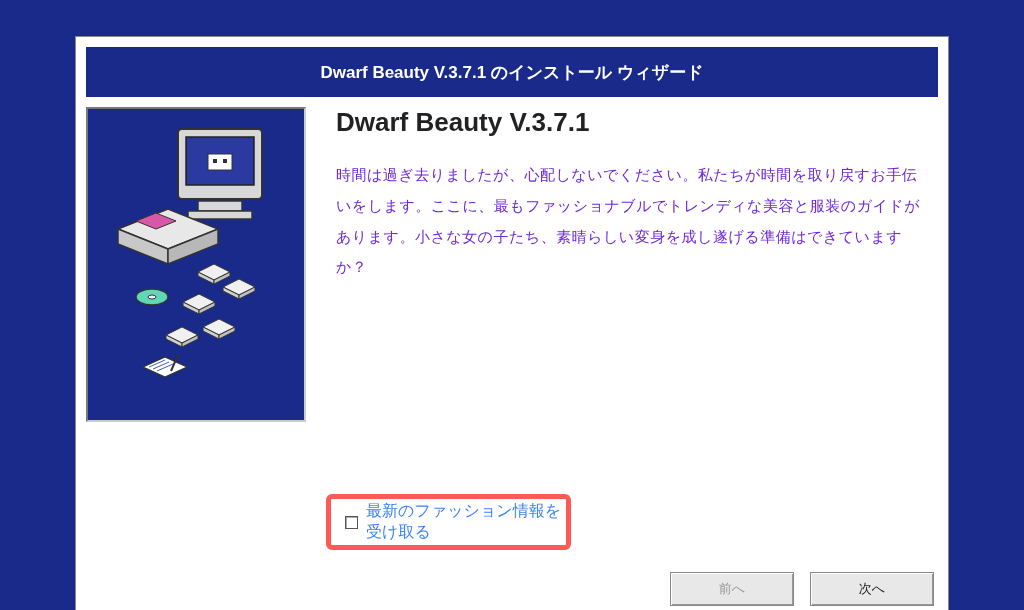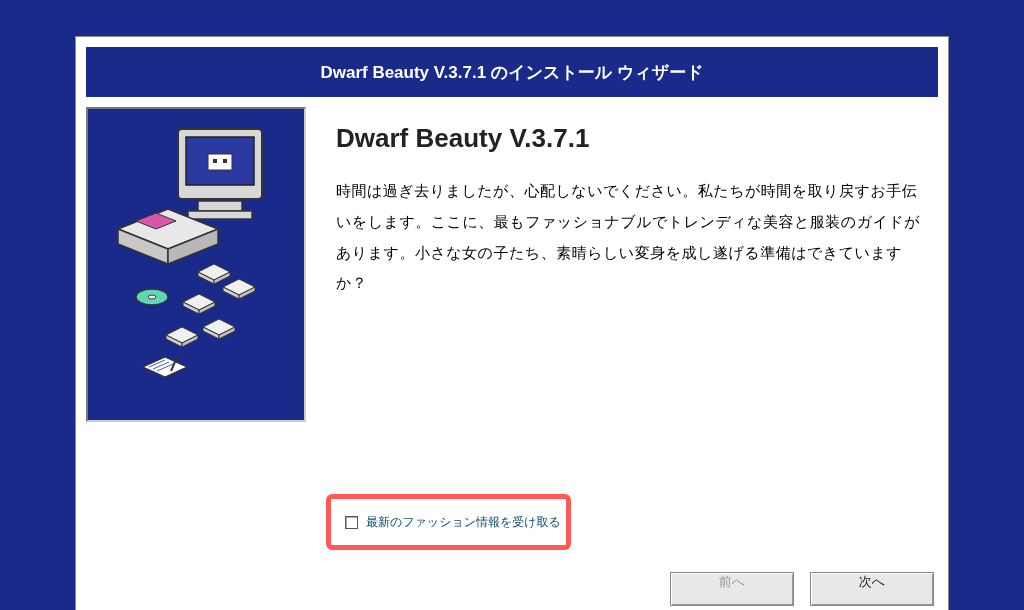--- a/index.html
+++ b/index.html
@@ -57,26 +57,26 @@
   }
   .content {
     flex: 1;
     padding: 0 10px 0 30px;
     position: relative;
   }
   .product-title {
     font-size: 26px;
     font-weight: bold;
     color: #222;
-    margin-top: 16px;
+    margin-top: 0;
     margin-bottom: 22px;
   }
   .product-desc {
     font-size: 15px;
-    color: #000000;
+    color: #6d28d9;
     line-height: 2.05;
     letter-spacing: 0.5px;
   }
   .highlight-box {
     position: absolute;
     left: 20px;
     bottom: 10px;
     width: 245px;
     height: 56px;
     border: 5px solid #ff5a56;
@@ -88,41 +88,41 @@
   .checkbox {
     width: 13px;
     height: 13px;
     border: 1px solid #555;
     background: #fff;
     box-shadow: inset 1px 1px 0 #aaa;
     margin-right: 8px;
     flex-shrink: 0;
   }
   .checkbox-label {
-    font-size: 12px;
-    color: #0c4a6e;
+    font-size: 16px;
+    color: #3b82f6;
   }
   .button-row {
     position: absolute;
     right: 14px;
     bottom: 14px;
     display: flex;
     gap: 16px;
   }
   .win-button {
     width: 124px;
     height: 34px;
     background: #e8e8e8;
     border: 1px solid #888;
     box-shadow: 1px 1px 0 #fff inset, -1px -1px 0 #999 inset;
     font-size: 13px;
     color: #222;
     font-family: inherit;
     display: flex;
-    align-items: flex-start;
+    align-items: center;
     justify-content: center;
     cursor: pointer;
   }
   .win-button.disabled {
     color: #999;
     cursor: default;
   }
 </style>
 </head>
 <body>

